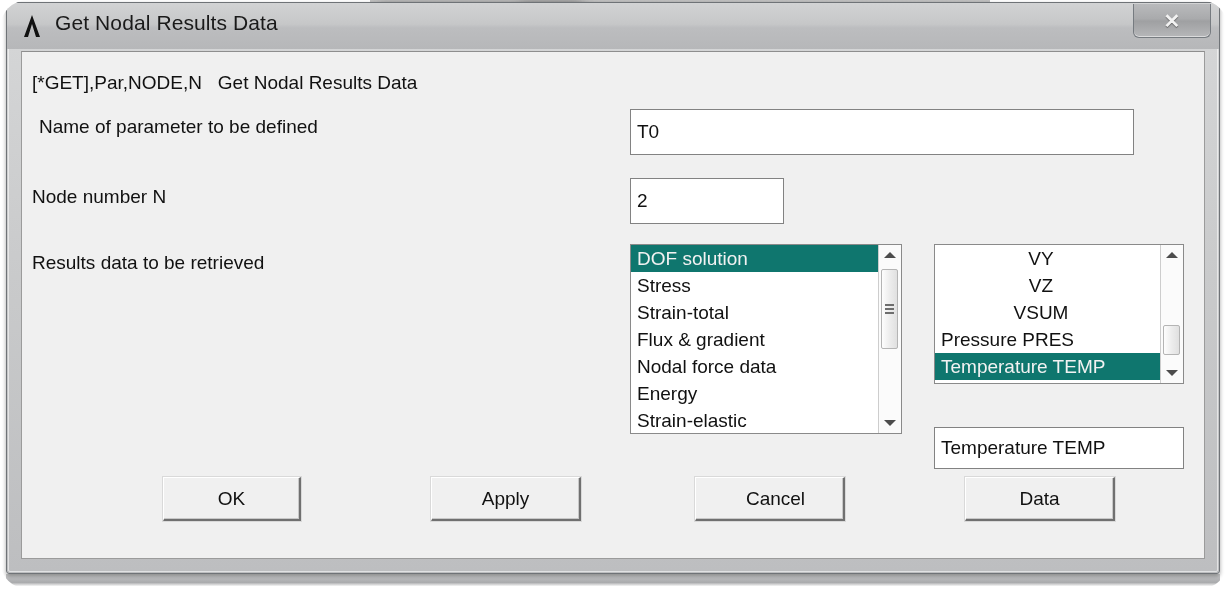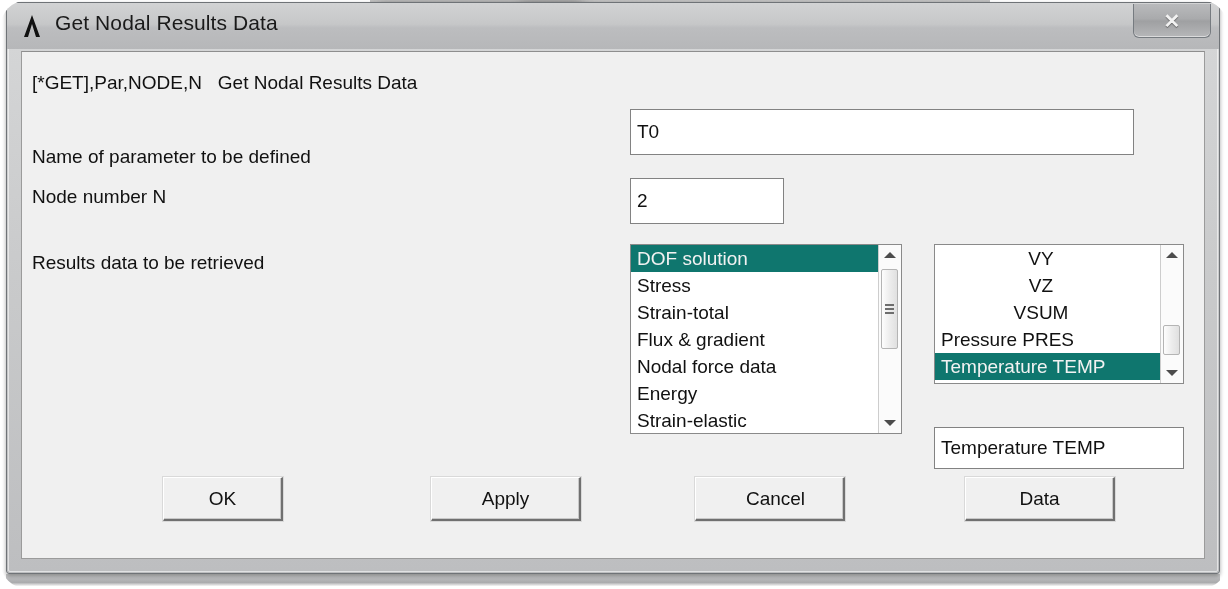--- a/index.html
+++ b/index.html
@@ -142,21 +142,21 @@
     text-align: center;
   }
 
   
   .field-label {
     position: absolute;
     font-size: 19px;
     color: #111;
     white-space: nowrap;
   }
-  .lbl-param  { left: 10px; top: 64px; margin-top: 30px; }
+  .lbl-param  { left: 17px; top: 64px; }
   .lbl-node   { left: 10px; top: 134px; }
   .lbl-result { left: 10px; top: 200px; }
 
   
   .textbox {
     position: absolute;
     box-sizing: border-box;
     background: #ffffff;
     border: 1px solid #828282;
     font-family: "Liberation Sans", sans-serif;
@@ -261,21 +261,21 @@
     border-bottom: 2px solid #707070;
     box-shadow: inset -1px -1px 0 #c8c8c8, 0 0 0 1px #d9d9d9;
     font-family: "Liberation Sans", sans-serif;
     font-size: 19px;
     color: #111;
     cursor: pointer;
     display: flex;
     align-items: center;
     justify-content: center;
   }
-  .btn-ok     { left: 141px; top: 425px; width: 120px; }
+  .btn-ok     { left: 141px; top: 425px; width: 138px; }
   .btn-apply  { left: 409px; top: 425px; width: 150px; }
   .btn-cancel { left: 673px; top: 425px; width: 150px; padding-left: 12px; }
   .btn-help   { left: 943px; top: 425px; width: 150px; }
 
   
   .win-bottom-strip {
     position: absolute;
     left: 6px;
     top: 574px;
     width: 1214px;

